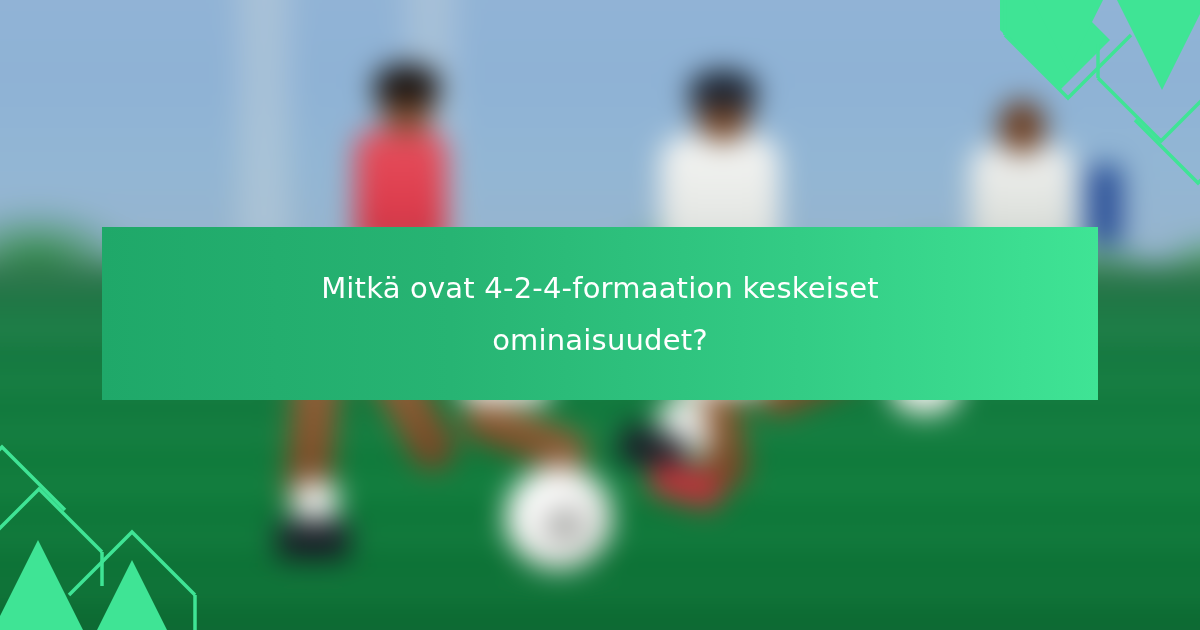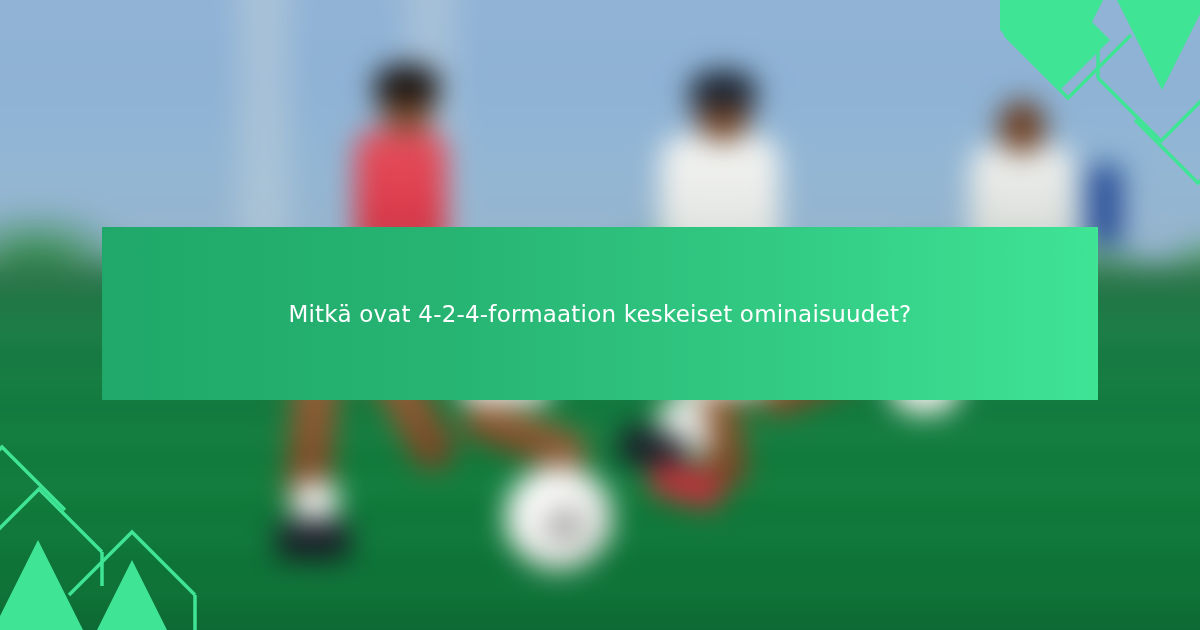--- a/index.html
+++ b/index.html
@@ -156,21 +156,21 @@
     background: linear-gradient(90deg, #1fa869 0%, #27b473 35%, #33cc85 70%, #3fe495 100%);
     display: flex;
     align-items: center;
     justify-content: center;
     box-sizing: border-box;
     padding: 0 60px;
   }
   .banner-title {
     margin: 0;
     color: #ffffff;
-    font-size: 23px;
+    font-size: 29px;
     font-weight: 400;
     line-height: 52px;
     text-align: center;
     letter-spacing: .2px;
     max-width: 700px;
   }
 </style>
 </head>
 <body>
 

